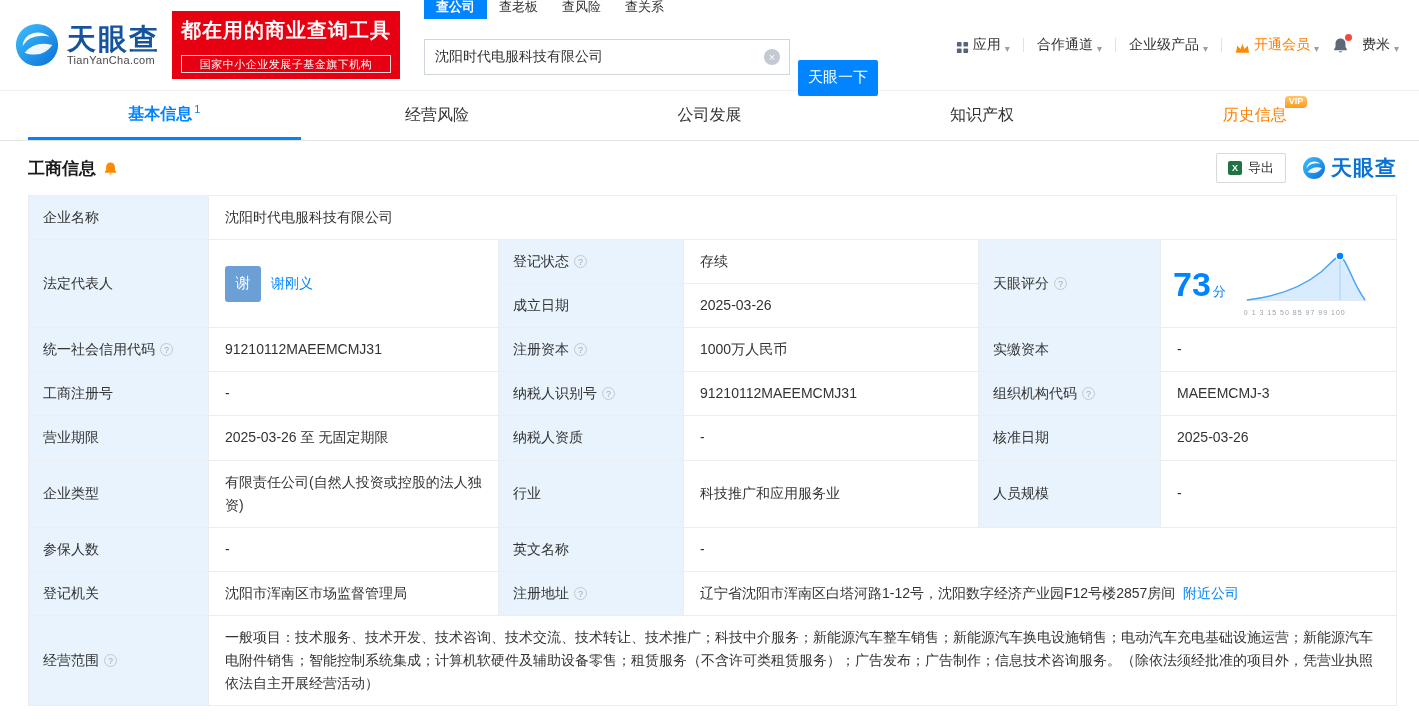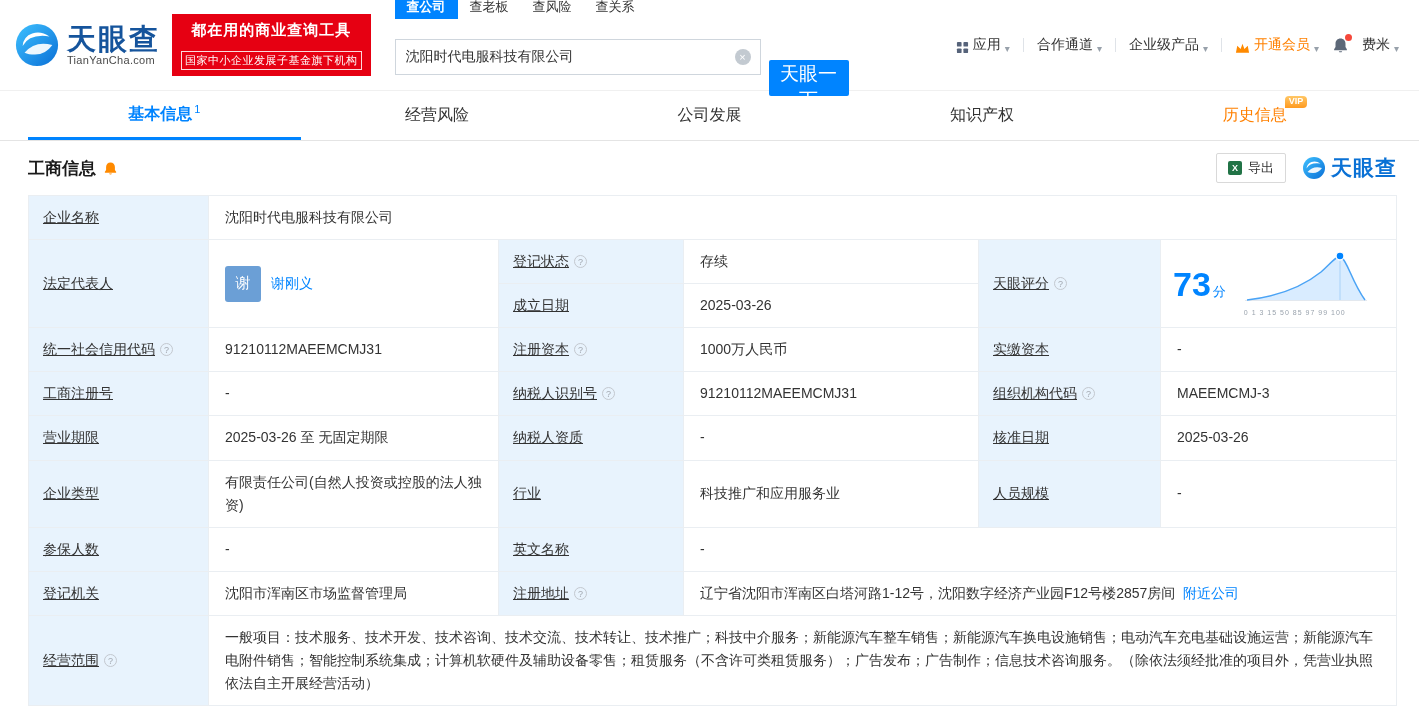--- a/index.html
+++ b/index.html
@@ -10,31 +10,31 @@
   html,body{margin:0;padding:0;background:#fff;}
   body{width:1419px;font-family:"Liberation Sans","DejaVu Sans",sans-serif;color:#333;}
 
   
   .top-header{display:flex;align-items:center;height:90px;padding:10px 14px;gap:12px;}
   .logo{display:flex;align-items:center;gap:7px;cursor:pointer;}
   .logo-icon{width:46px;height:46px;}
   .logo-cn{font-size:29px;font-weight:bold;color:#15549c;letter-spacing:2px;line-height:1.05;}
   .logo-en{font-size:11px;color:#4a4a4a;letter-spacing:.3px;}
   .promo{background:var(--promo-red,#e60012);color:#fff;padding:6px 9px;text-align:center;line-height:1.35;}
-  .promo-line1{font-size:15px;font-weight:bold;letter-spacing:1px;}
+  .promo-line1{font-size:20px;font-weight:bold;letter-spacing:1px;}
   .promo-line2{font-size:11px;border:1px solid rgba(255,255,255,.85);padding:1px 3px;margin-top:11px;letter-spacing:.5px;}
   .search-area{display:flex;flex-direction:column;margin-left:12px;}
   .search-tabs{display:flex;}
   .search-tab{font-size:13px;color:#333;padding:3px 12px;cursor:pointer;}
   .search-tab.active{background:var(--brand-blue,#0084ff);color:#ffffff;font-weight:bold;}
   .search-row{display:flex;align-items:center;}
   .search-input-wrap{position:relative;width:366px;height:36px;border:1px solid #cfd6dd;display:flex;align-items:center;background:#fff;}
   .search-input{border:none;outline:none;width:100%;height:100%;padding:0 32px 0 10px;font-size:14px;color:#333;font-family:inherit;}
   .clear-icon{position:absolute;right:9px;width:16px;height:16px;border-radius:50%;background:#c3cad1;color:#fff;font-size:11px;line-height:16px;text-align:center;cursor:pointer;}
-  .search-btn{height:36px;width:80px;margin-left:8px;background:var(--brand-blue,#0084ff);color:#fff;border:none;border-radius:2px;font-size:19px;cursor:pointer;font-family:inherit;margin-top:41px;}
+  .search-btn{height:36px;width:80px;margin-left:8px;background:var(--brand-blue,#0084ff);color:#fff;border:none;border-radius:2px;font-size:15px;cursor:pointer;font-family:inherit;margin-top:41px;}
 
   .top-nav{margin-left:auto;display:flex;align-items:center;gap:13px;font-size:14px;color:#333;white-space:nowrap;padding-right:6px;}
   .nav-item{display:flex;align-items:flex-end;gap:4px;cursor:pointer;}
   .nav-item.vip-item{color:var(--vip-orange,#ff8000);}
   .caret{color:#98a1ab;font-size:10px;}
   .nav-divider{width:1px;height:14px;background:#dfe3e8;display:inline-block;}
   .bell-wrap{position:relative;cursor:pointer;display:flex;align-items:center;}
   .bell-dot{position:absolute;top:-3px;right:-3px;width:7px;height:7px;border-radius:50%;background:#f5483b;}
 
   
@@ -52,21 +52,21 @@
   .bell-btn{cursor:pointer;display:flex;align-items:center;}
   .header-right{margin-left:auto;display:flex;align-items:center;gap:16px;}
   .export-btn{display:flex;align-items:center;gap:6px;border:1px solid #d9d9d9;border-radius:2px;background:#fff;padding:5px 11px;font-size:13px;color:#333;cursor:pointer;font-family:inherit;}
   .excel-icon{width:14px;height:14px;background:#217346;color:#fff;font-size:9px;font-weight:bold;display:flex;align-items:center;justify-content:center;border-radius:2px;}
   .watermark{display:flex;align-items:center;gap:5px;}
   .wm-text{font-size:21px;font-weight:bold;color:#0a71d5;letter-spacing:1px;}
 
   
   .info-table{width:100%;border-collapse:collapse;table-layout:fixed;font-size:14px;}
   .info-table td{border:1px solid #eaeef2;padding:10px 16px;vertical-align:middle;line-height:1.65;word-break:break-all;}
-  td.lbl{background:var(--label-bg,#e8f3fd);color:#333;padding:10px 14px;text-decoration:underline;}
+  td.lbl{background:var(--label-bg,#e8f3fd);color:#333;padding:10px 14px;}
   td.val{background:#fff;color:#333;}
   .green{color:var(--status-green,#00b365);}
   .blue-link{color:var(--link-blue,#0084ff);text-decoration:none;cursor:pointer;}
   .q{display:inline-block;width:13px;height:13px;border:1px solid #c3c8cf;border-radius:50%;color:#a3a9b1;font-size:9px;line-height:12px;text-align:center;margin-left:5px;vertical-align:1px;cursor:pointer;}
   .rep{display:flex;align-items:center;gap:10px;}
   .avatar{width:36px;height:36px;border-radius:3px;background:#6b9fd6;color:#fff;font-size:15px;display:flex;align-items:center;justify-content:center;cursor:pointer;flex:none;}
   .score-cell{padding:4px 10px 2px 12px !important;}
   .score-wrap{display:flex;align-items:center;gap:18px;}
   .score-num{font-size:34px;font-weight:bold;color:var(--brand-blue,#0084ff);line-height:1;}
   .score-unit{font-size:13px;color:var(--brand-blue,#0084ff);margin-left:2px;}

